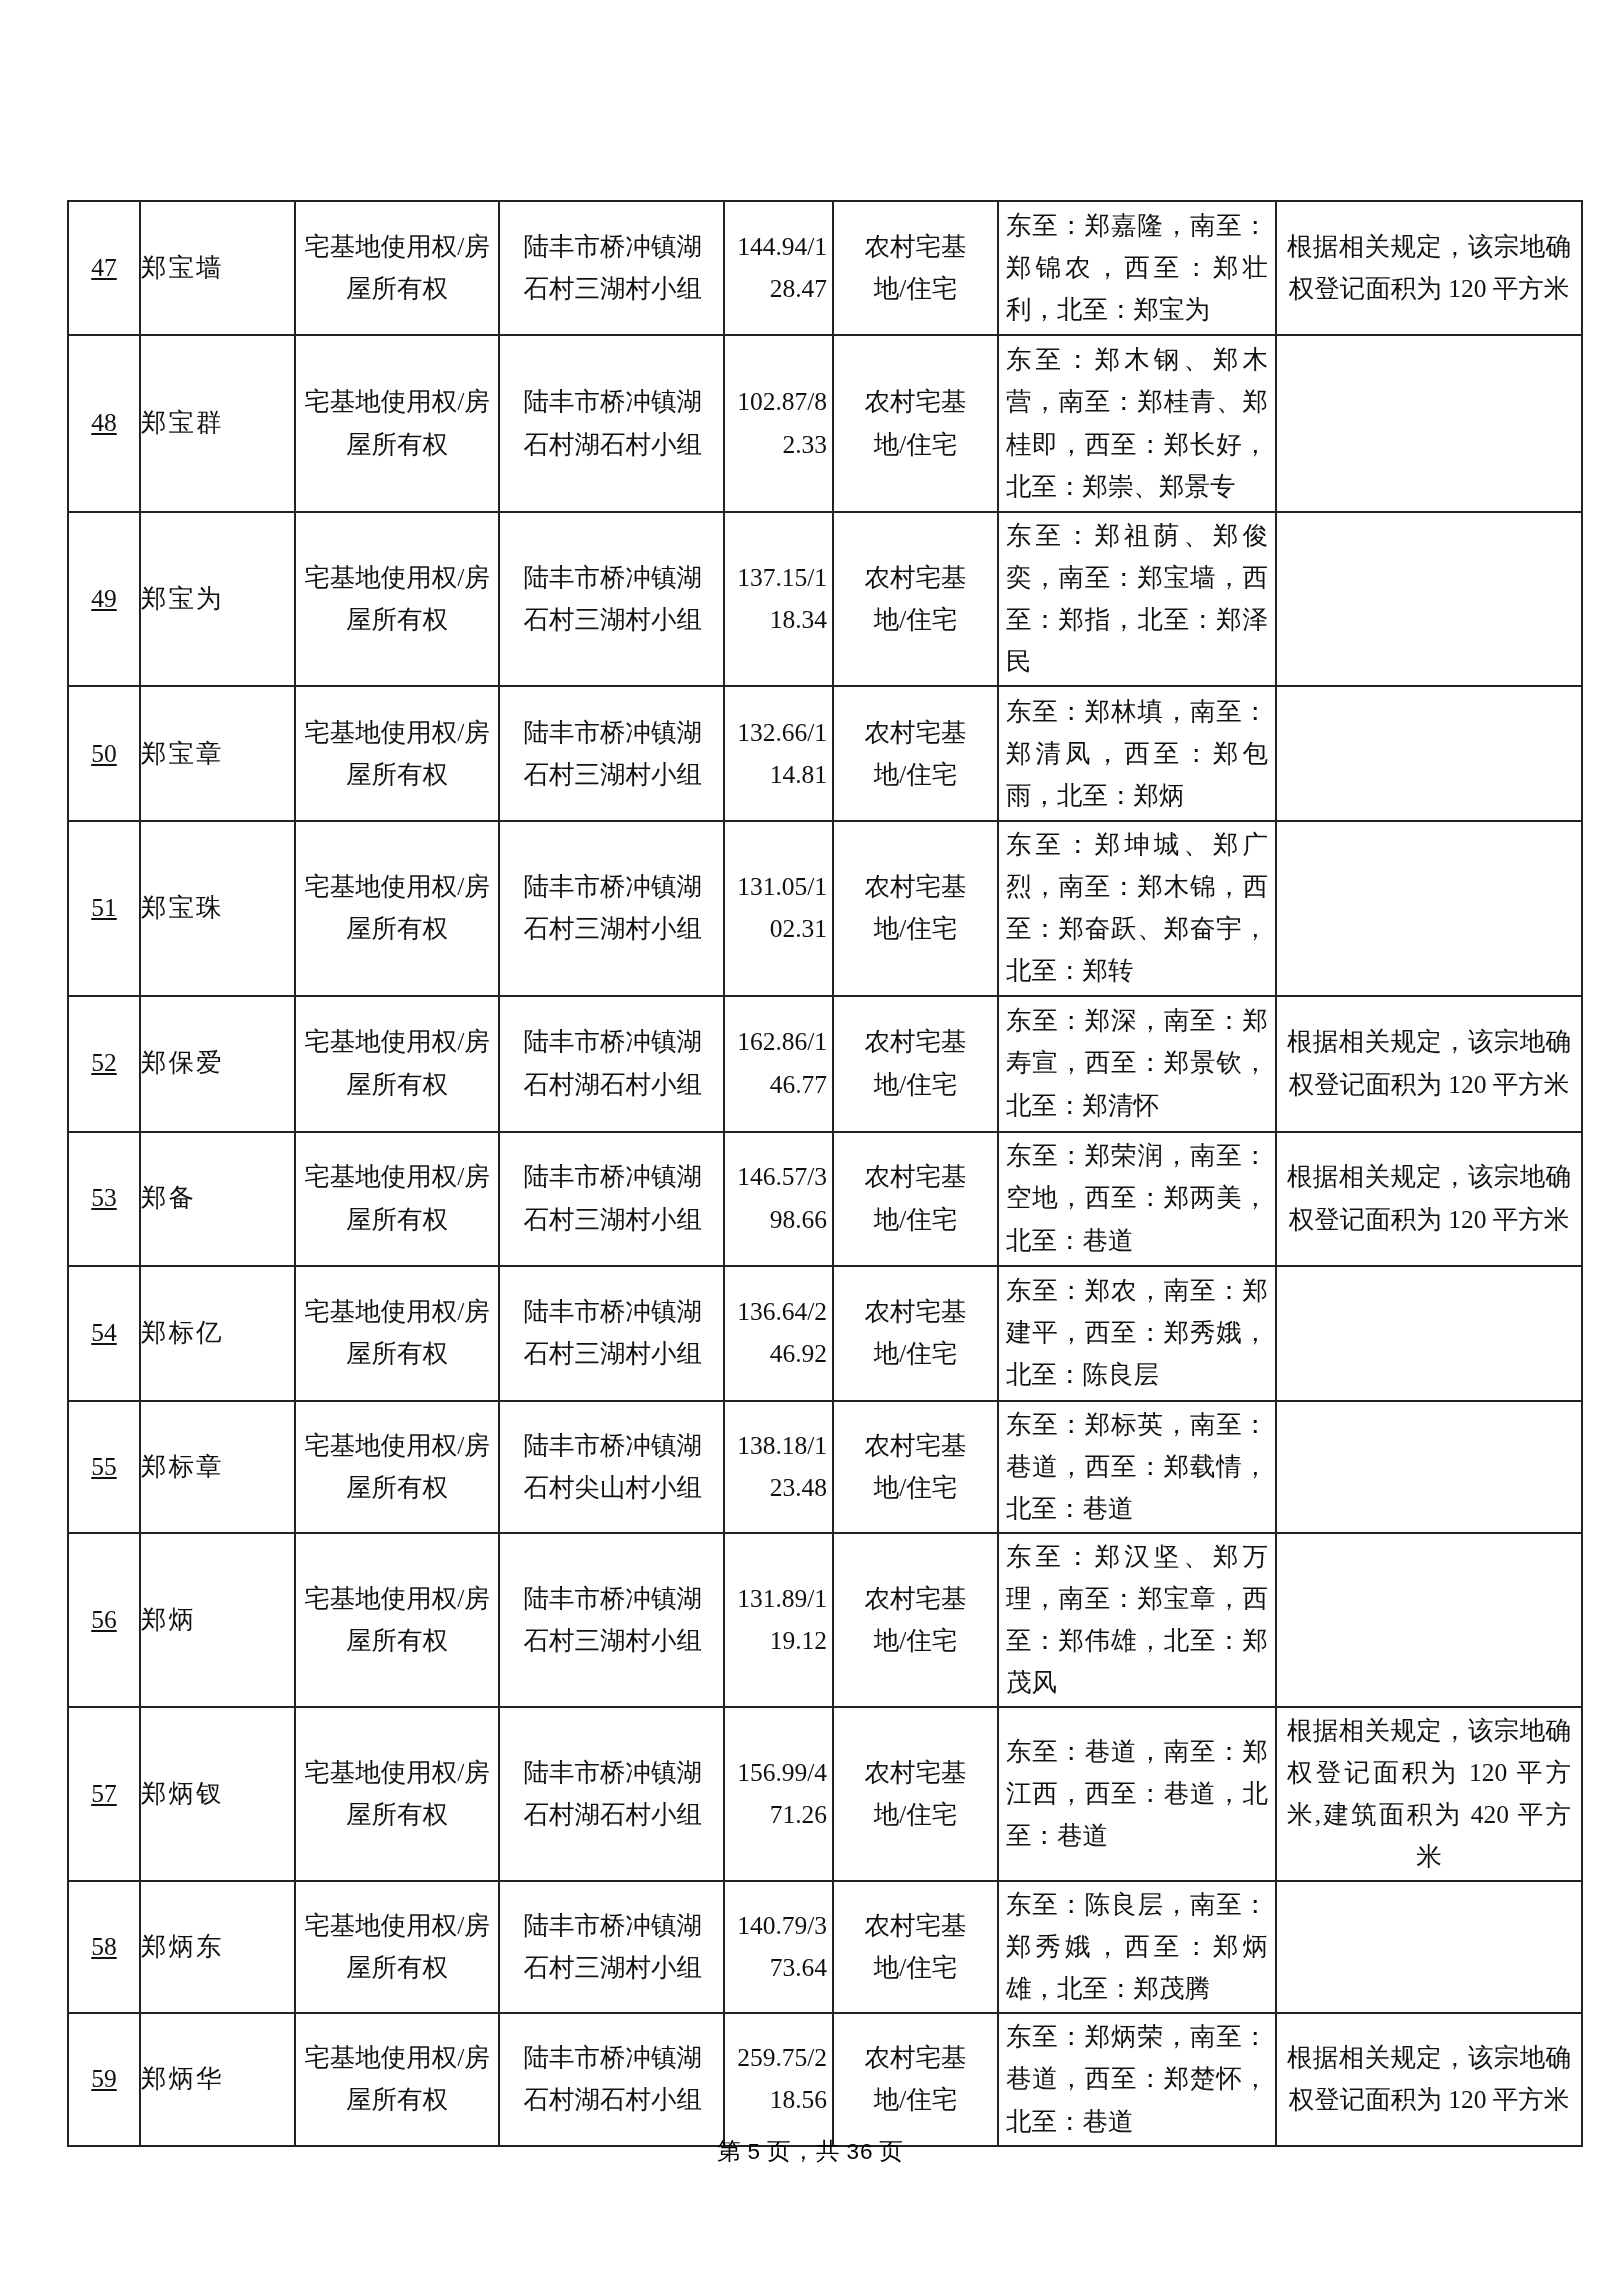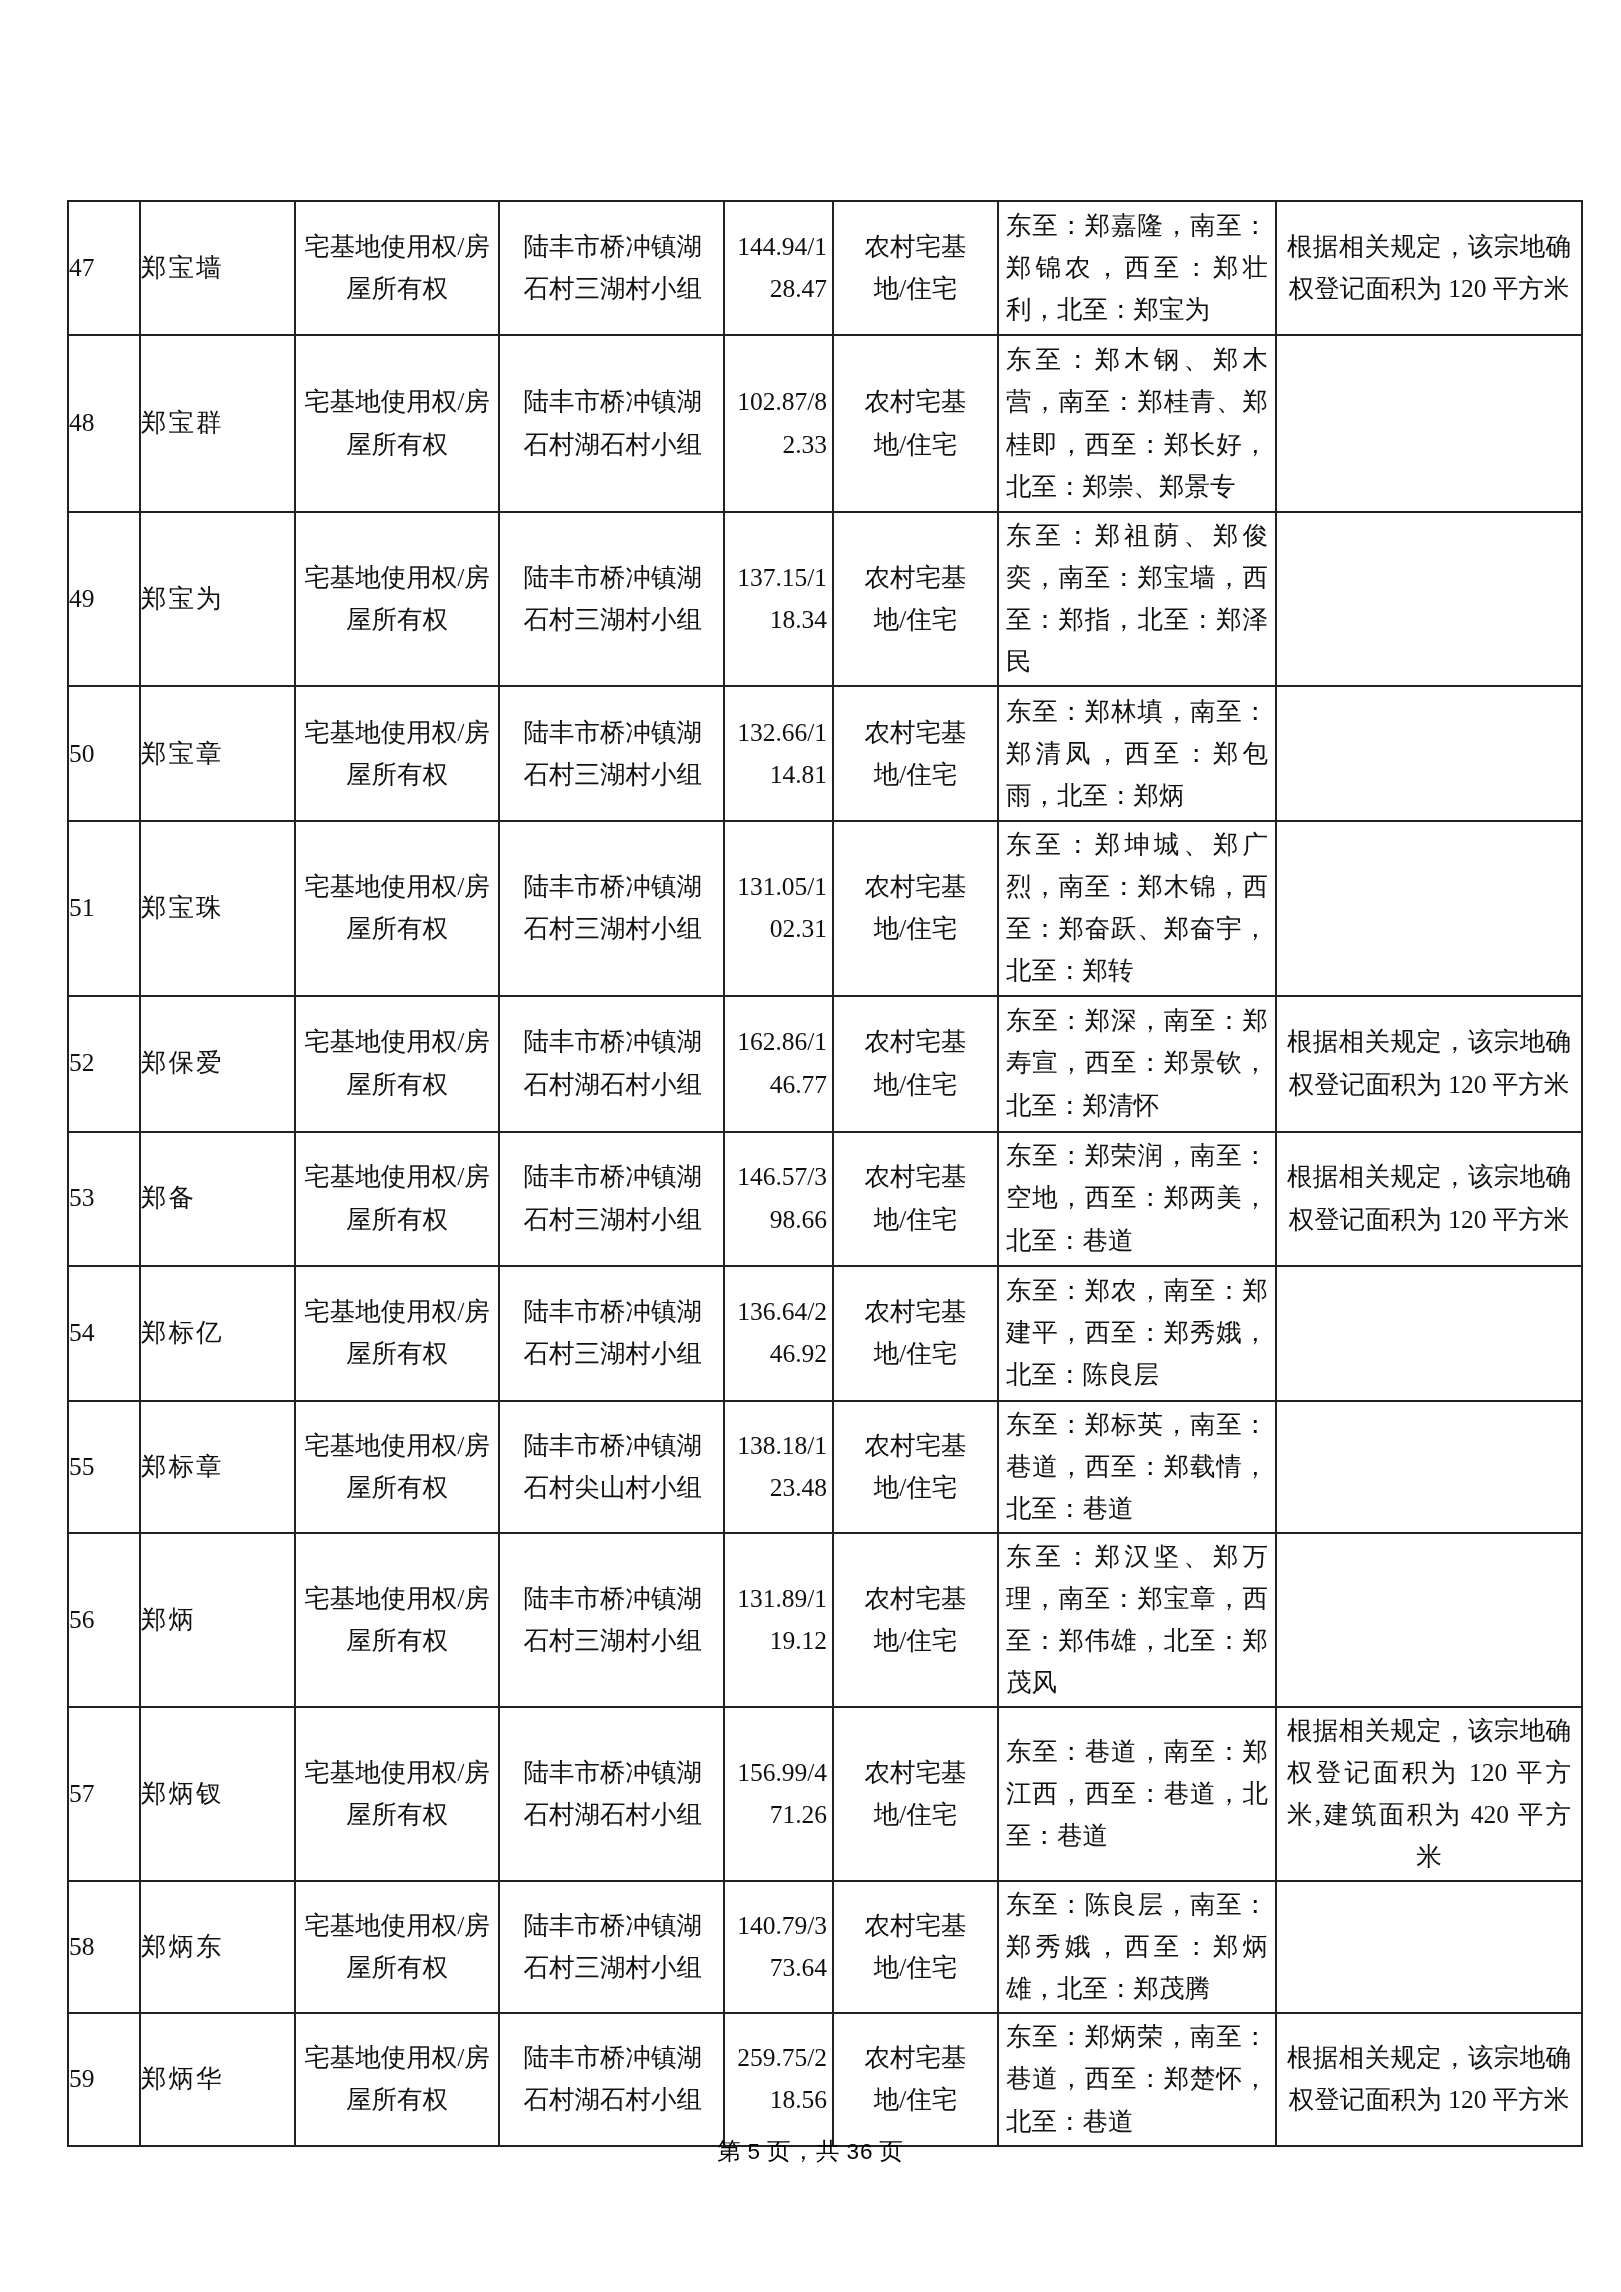--- a/index.html
+++ b/index.html
@@ -11,21 +11,21 @@
   table.reg{
     position:absolute;left:67px;top:200px;width:1513px;
     border-collapse:collapse;table-layout:fixed;
     border:2.9px solid #222;
   }
   td{
     border:2px solid #222;vertical-align:middle;
     font-size:25.5px;line-height:1.65;overflow:hidden;
     padding:0;
   }
-  .c-center{text-align:left;}
+  .c-center{text-align:center;text-decoration:underline;}
   .c-name{text-align:left;letter-spacing:2px;}
   .c-right{text-align:center;padding:0 5.9px;}
   .c-loc{text-align:right;padding:0 21px;margin-left:22px;}
   .c-area{text-align:right;word-break:break-all;padding:0 4.9px;}
   .c-use{text-align:center;padding:0 15px;}
   .c-bound{text-align:justify;text-justify:inter-ideograph;padding:2px 6.9px;word-break:break-all;}
   .c-remark{text-align:justify;text-align-last:center;text-justify:inter-ideograph;padding:2px 10px;}
   tr.h137{height:134px;} tr.h181{height:177px;} tr.h130{height:127px;}
   tr.h138{height:135px;} tr.h178{height:174px;} tr.h139{height:136px;}
   tr.h136{height:133px;} tr.h134{height:131px;} tr.h125{height:123px;}

